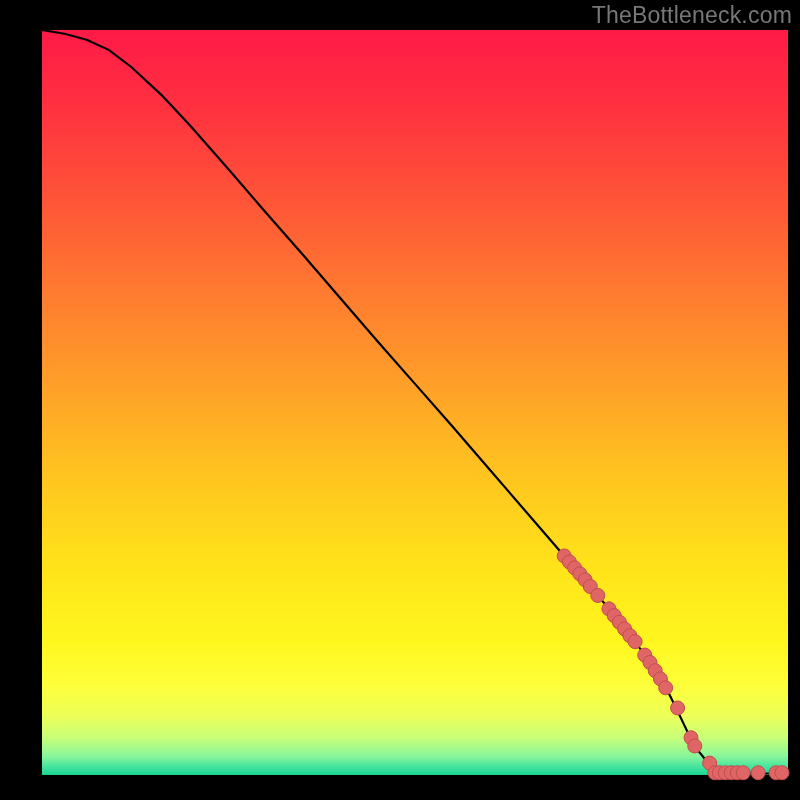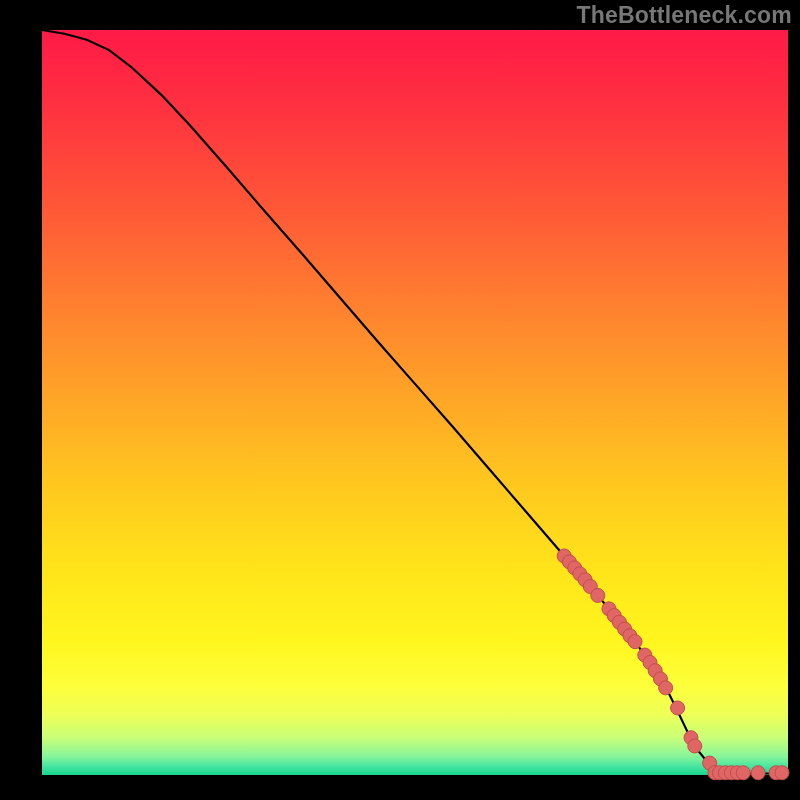--- a/index.html
+++ b/index.html
@@ -16,21 +16,21 @@
     height: 800px;
     background: #000;
   }
   .watermark {
     position: absolute;
     top: 2px;
     right: 8px;
     color: #777;
     font-family: Arial, Helvetica, sans-serif;
     font-size: 23px;
-    font-weight: 700;
+    font-weight: 400;
     letter-spacing: 0.2px;
     z-index: 5;
   }
   svg.plot {
     position: absolute;
     top: 0;
     left: 0;
     width: 800px;
     height: 800px;
   }

